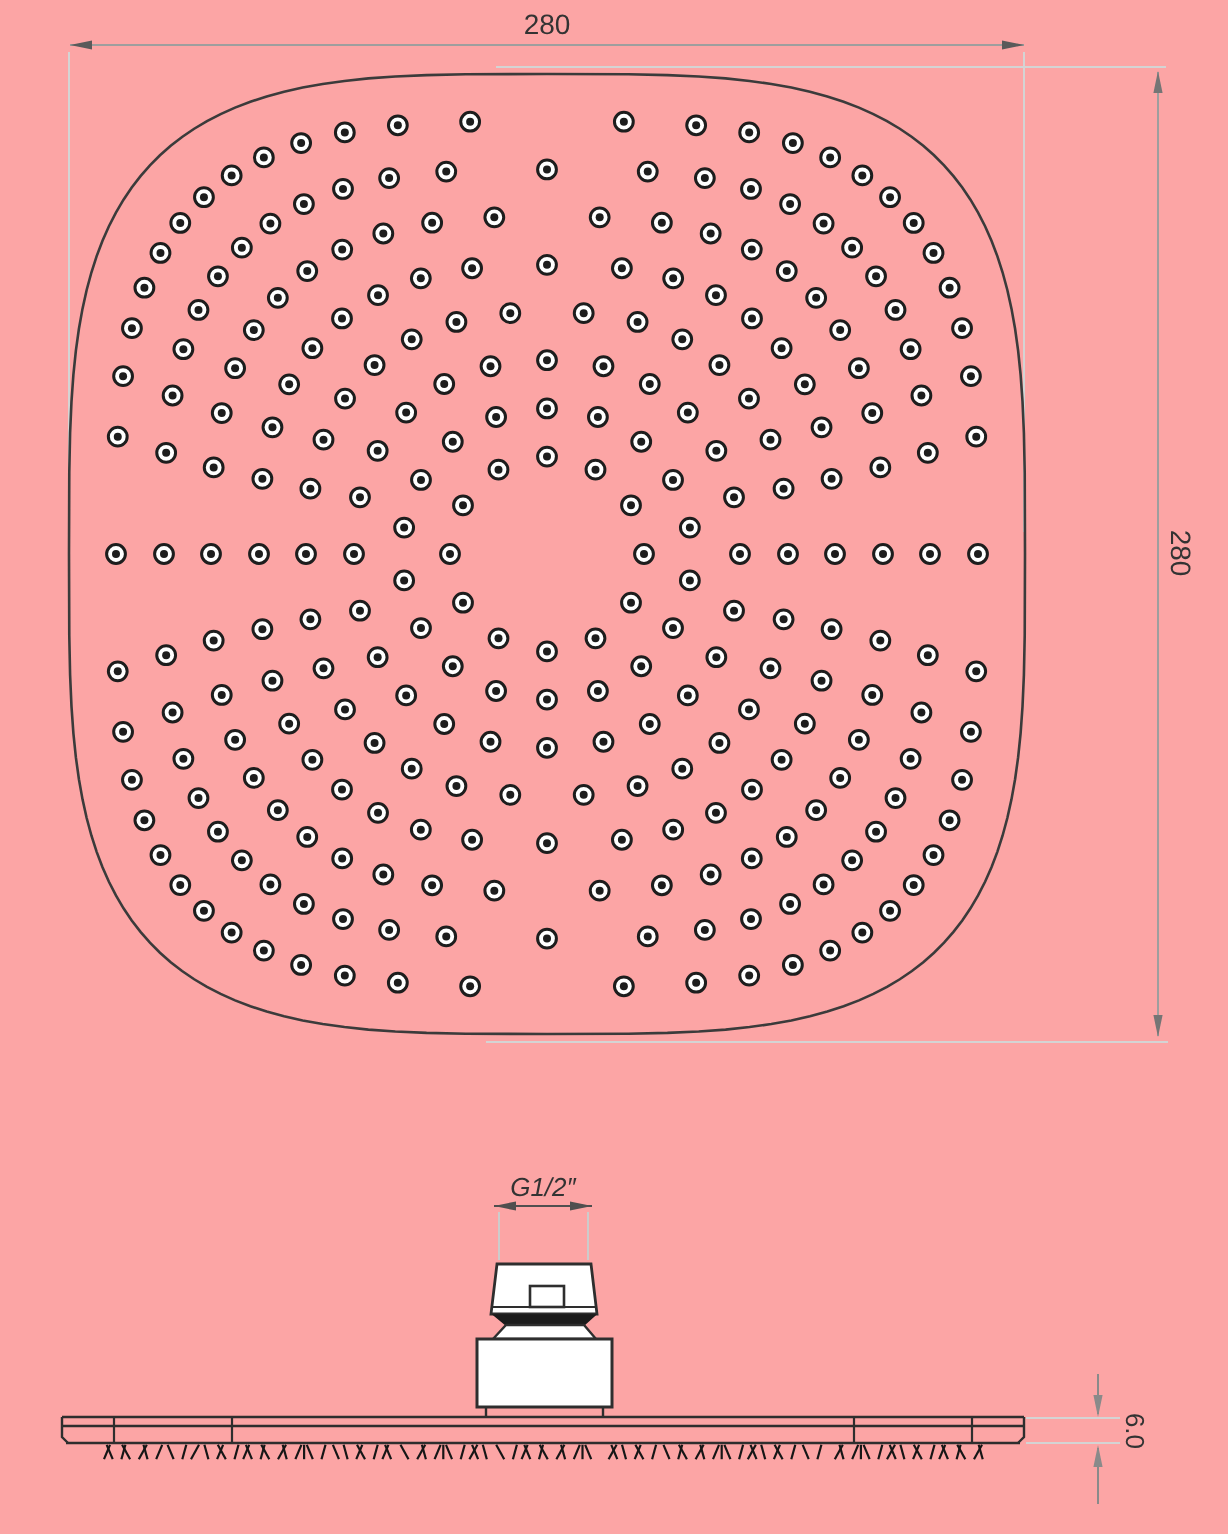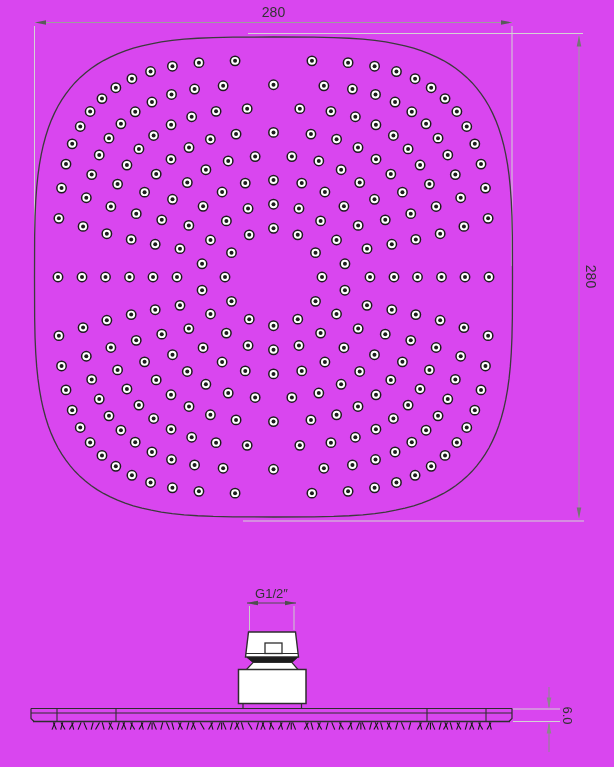--- a/index.html
+++ b/index.html
@@ -1,24 +1,24 @@
 <!DOCTYPE html>
 <html><head>
 <meta charset="utf-8">
 <style>
   html,body{margin:0;padding:0;background:#fff;}
   .canvas{
-    position:relative;width:614px;height:767px;background:#d946ef;overflow:hidden;
+    position:relative;width:614px;height:767px;background:#fca5a5;overflow:hidden;
     font-family:"Liberation Sans", sans-serif;
   }
   svg{position:absolute;left:0;top:0;}
   .lbl{position:absolute;color:#333;line-height:15px;white-space:nowrap;}
   .lbl-width{left:243px;top:5px;width:61px;text-align:center;font-size:14px;}
   .lbl-height{left:570px;top:269px;width:40px;text-align:center;font-size:14px;transform:rotate(90deg);}
-  .lbl-thread{left:241px;top:586px;width:61px;text-align:center;font-size:13px;}
+  .lbl-thread{left:241px;top:586px;width:61px;text-align:center;font-size:13px;font-style:italic;}
   .lbl-thickness{left:548px;top:708px;width:39px;text-align:center;font-size:13px;transform:rotate(90deg);}
 </style>
 </head>
 <body>
 
 <div class="canvas">
   <svg id="dwg" width="614" height="767" viewBox="0 0 614 767">
       <g>
         <line x1="34.5" y1="26" x2="34.5" y2="272" stroke="#d4d4d4" stroke-width="1"></line>
         <line x1="512" y1="26" x2="512" y2="266" stroke="#d4d4d4" stroke-width="1"></line>

